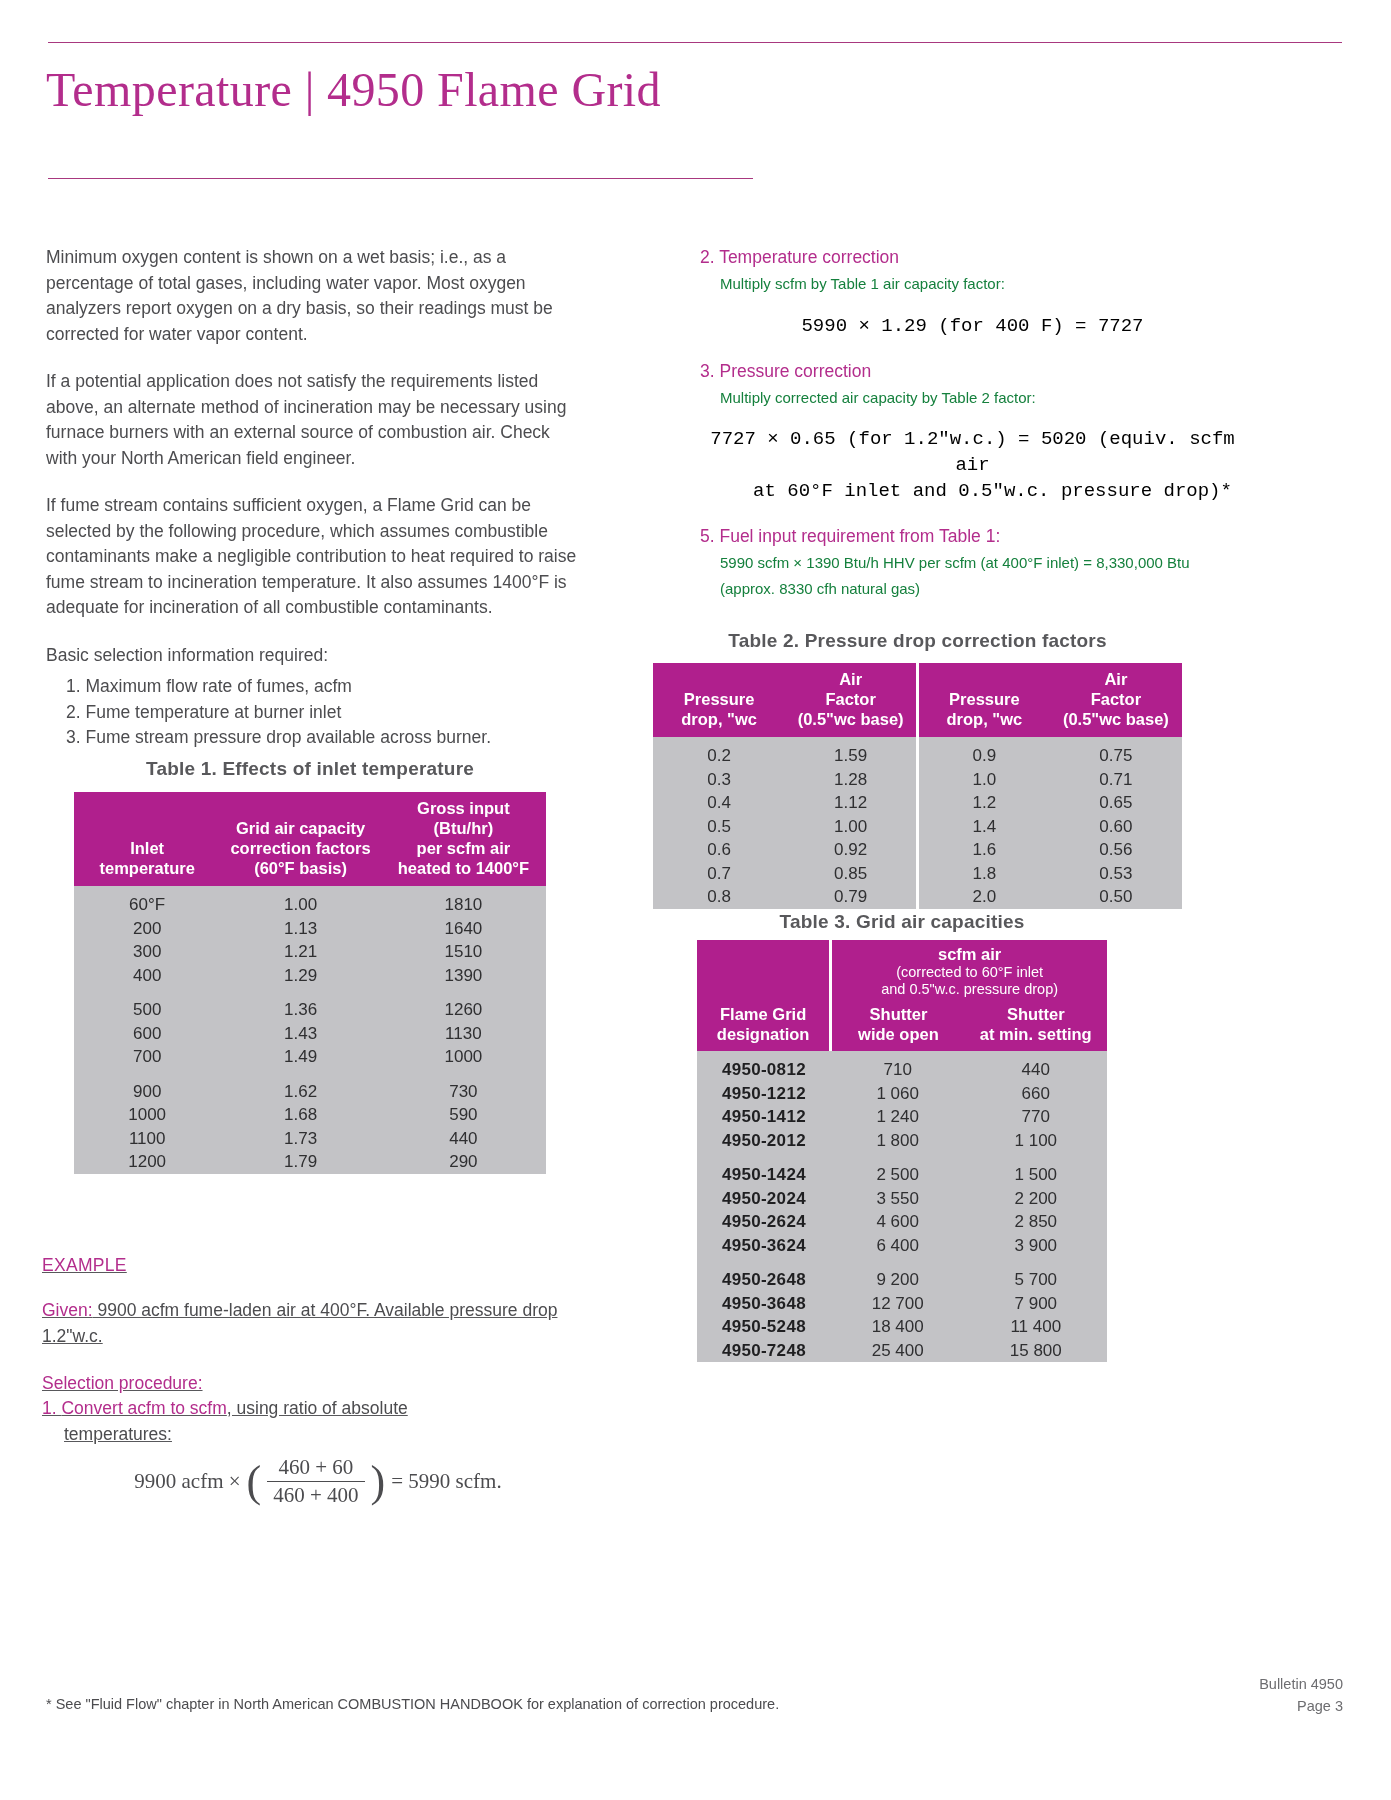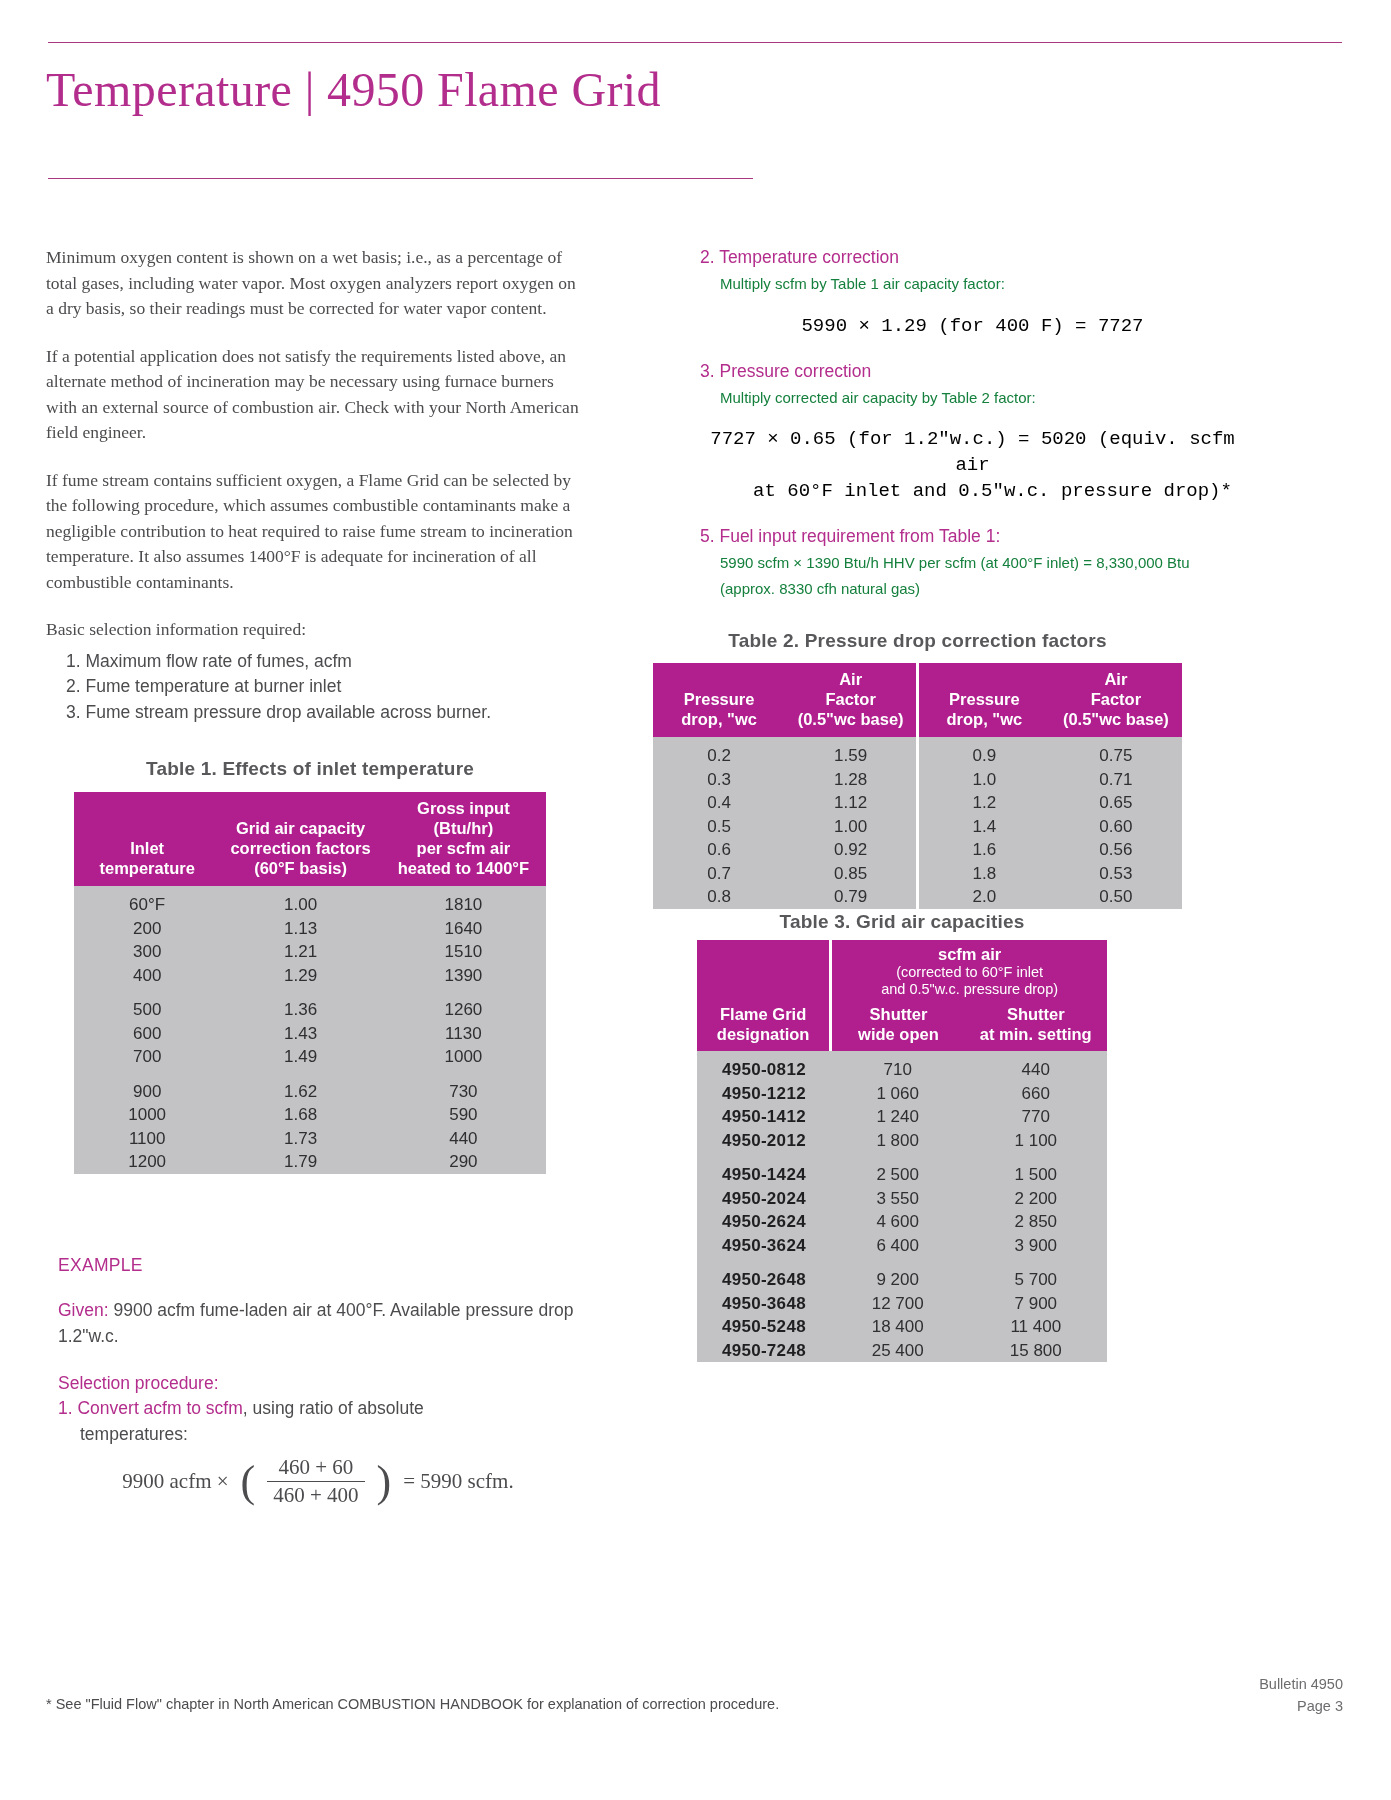--- a/index.html
+++ b/index.html
@@ -46,21 +46,20 @@
   .col-right {
     position: absolute;
     left: 700px; top: 245px; width: 545px;
   }
 
   p.body {
     margin: 0 8px 22px 0;
     font-size: 17.5px;
     line-height: 25.5px;
     color: #4c4c4f;
-    font-family: Liberation Serif, serif;
   }
   p.body.tight { margin-bottom: 6px; }
 
   ol.basic-list {
     margin: 0 0 10px 0;
     padding: 0;
     list-style: none;
     font-size: 17.5px;
     line-height: 25.5px;
     color: #4c4c4f;
@@ -162,42 +161,42 @@
     color: #1f1f21;
     text-align: center;
     letter-spacing: 0.3px;
   }
   table.t3 th:nth-child(1) { width: 31%; }
   table.t3 th:nth-child(2) { width: 33%; }
   table.t3 th:nth-child(3) { width: 36%; }
   .t3-vline { border-left: 3px solid #ffffff; }
 
   
-  .example { position: absolute; left: 58px; top: 1255px; width: 520px; }
+  .example { position: absolute; left: 42px; top: 1255px; width: 520px; text-decoration: underline; }
   .ex-title {
     color: #b32d8c;
     font-size: 17.5px;
     margin: 0 0 22px 0;
     letter-spacing: 0.3px;
   }
   .ex-given { font-size: 17.5px; line-height: 25.5px; margin: 0 0 24px 0; color:#4c4c4f;}
   .ex-given .lbl { color: #b32d8c; }
   .ex-proc-title { color: #b32d8c; font-size: 17.5px; margin: 0 0 2px 0; }
   .ex-step { font-size: 17.5px; line-height: 25.5px; margin: 0; color:#4c4c4f;}
   .ex-step .hl { color: #b32d8c; }
   .ex-step .ind { display:block; padding-left: 22px; }
 
   .eqn {
     position: absolute; left: 58px; top: 1455px; width: 520px;
     font-family: "Liberation Serif", serif;
     font-size: 21px;
     color: #4c4c4f;
     text-align: center;
   }
-  .eqn .row { display: inline-flex; align-items: center; gap: 12px; }
+  .eqn .row { display: inline-flex; align-items: center; gap: 6px; }
   .paren { font-size: 44px; line-height: 0.8; font-weight: 300; }
   .frac { display: inline-block; text-align: center; vertical-align: middle; }
   .frac .num { display:block; padding: 0 6px 1px 6px; border-bottom: 1.3px solid #4c4c4f; }
   .frac .den { display:block; padding: 1px 6px 0 6px; }
 
   
   .footnote {
     position: absolute;
     left: 46px; top: 1696px;
     font-size: 14.5px;

